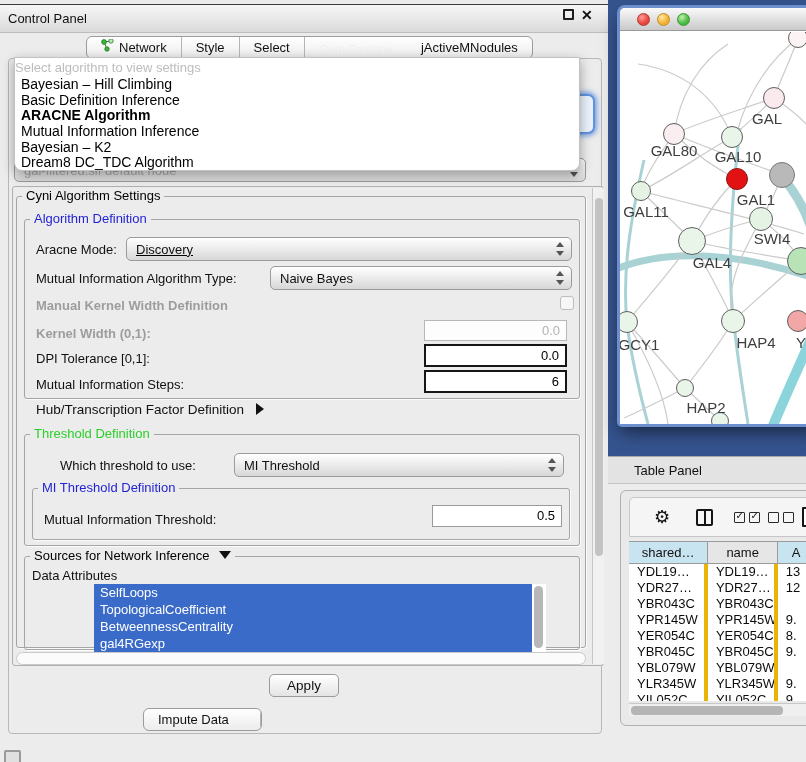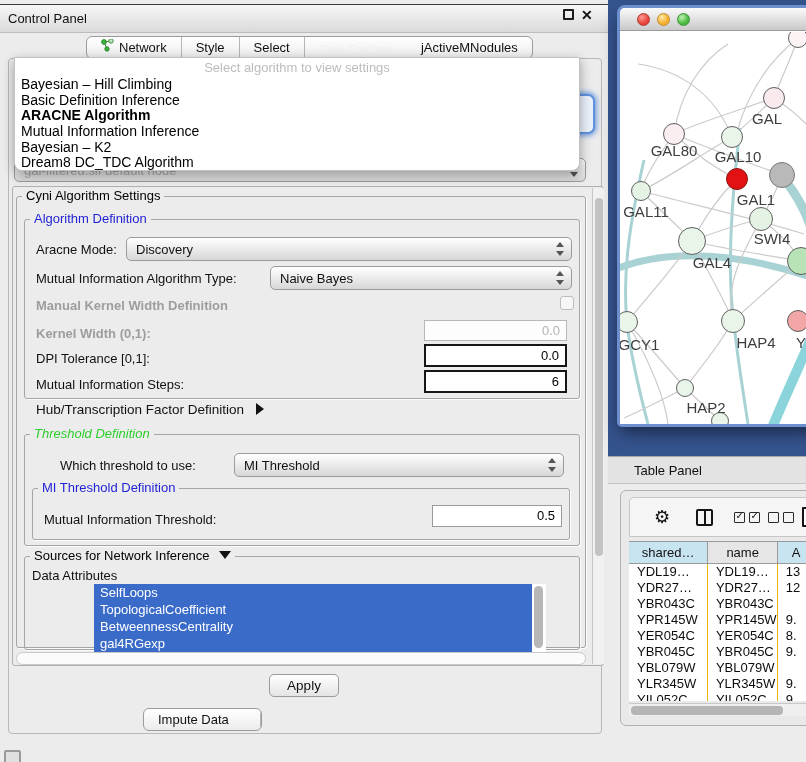--- a/index.html
+++ b/index.html
@@ -38,35 +38,35 @@
   .stepper i { position:absolute; left:0; width:0; height:0; border-left:4.5px solid transparent; border-right:4.5px solid transparent; }
   .stepper .up { top:0; border-bottom:5px solid #555; }
   .stepper .dn { bottom:0; border-top:5px solid #555; }
 
   .focus-stepper { position:absolute; left:571px; top:94px; width:24px; height:40px; border:2px solid #5f92dd;
     border-radius:7px; background:#eaf1fb; box-shadow:0 0 5px 2px rgba(90,140,220,.8); z-index:5; }
 
   
   .popup { position:absolute; left:14px; top:57px; width:566px; height:114px; background:#fff;
     border:1px solid #c2c2c2; border-radius:0 0 8px 8px; box-shadow:0 4px 12px rgba(0,0,0,.35); z-index:10; }
-  .popup .ph { height:19px; line-height:19px; text-align:center; color:#bcbcbc; font-size:13px; }
+  .popup .ph { height:19px; line-height:19px; color:#bcbcbc; font-size:13px; }
   .popup .item { height:15.7px; line-height:15.7px; padding-left:6px; font-size:14px; color:#000; white-space:nowrap; }
   .popup .item.bold { font-weight:700; }
 
   
   .scrollpane { position:absolute; left:12px; top:186px; width:592px; height:480px;
     border:1px solid #b0b0b0; border-radius:3px; background:#ececec; }
   .vscroll { position:absolute; left:592px; top:188px; width:12px; height:476px; background:#f1f1f1; border-left:1px solid #c6c6c6; }
   .vscroll .thumb { position:absolute; left:2px; top:10px; width:8px; height:358px; background:#c3c3c3; border-radius:4px; }
   .hscroll-track { position:absolute; left:16px; top:652px; width:570px; height:13px; border:1px solid #c9c9c9; border-radius:7px; background:#fbfbfb; }
 
   .groupbox { position:absolute; border:1px solid #a5a5a5; border-radius:3px; box-shadow:1px 1px 0 rgba(255,255,255,.8); }
   .grouplabel { position:absolute; background:#ececec; padding:0 4px; font-size:13px; line-height:14px; white-space:nowrap; z-index:2; }
   .grouplabel.blue { color:#2323d6; }
-  .grouplabel.green { color:#2bcf2b;font-style:italic; }
+  .grouplabel.green { color:#2bcf2b; }
 
   .lbl { position:absolute; font-size:13px; color:#111; white-space:nowrap; }
   .lbl.b { font-weight:400; }
   .lbl.dis { color:#9d9d9d; font-weight:700; }
 
   .tinput { position:absolute; background:#fff; font-size:13px; color:#000; text-align:right; padding:0 6px; }
   .tinput.focusborder { border:2px solid #161616; }
   .tinput.plain { border:1px solid #9a9a9a; }
   .tinput.dis { border:1px solid #b8b8b8; color:#b2b2b2; background:#fdfdfd; }
 
@@ -108,21 +108,21 @@
   .cols-icon:after { content:""; position:absolute; left:5.5px; top:0; width:2px; height:13px; background:#141414; }
   .checkpair { position:absolute; top:14px; display:flex; gap:4px; }
   .checkpair .bx { width:11px; height:11px; border:1.5px solid #2a2a2a; border-radius:1px; position:relative; }
   .checkpair.checked .bx:after { content:"✓"; position:absolute; left:0.5px; top:-3px; font-size:10px; color:#111; }
   .doc-icon { position:absolute; left:172px; top:9px; width:14px; height:20px; border:2px solid #141414; border-radius:1px; background:#fff; }
   .tp-table { position:absolute; left:8px; top:50px; width:186px; height:160px; background:#fff; overflow:hidden; border-top:1px solid #9a9a9a; }
   .thead { display:flex; height:22px; }
   .th { font-size:13px; color:#111; text-align:center; line-height:21px; border-right:1px solid #9a9a9a; border-bottom:1px solid #9a9a9a; overflow:hidden; white-space:nowrap; }
   .trows { position:absolute; left:0; top:22px; width:186px; height:138px; overflow:hidden; }
   .tr { display:flex; height:16px; }
-  .td { font-size:13px; color:#0c0c0c; line-height:16px; padding-left:8px; border-right:1px solid #eab308; white-space:nowrap; overflow:hidden; }
+  .td { font-size:13px; color:#0c0c0c; line-height:16px; padding-left:8px; border-right:4px solid #eab308; white-space:nowrap; overflow:hidden; }
   .tp-hscroll { position:absolute; left:8px; top:212px; width:186px; height:13px; background:#efefef; border-top:1px solid #c8c8c8; }
   .tp-hscroll .thumb { position:absolute; left:2px; top:2px; width:152px; height:9px; background:#b5b5b5; border-radius:4px; }
 
   .mini-icon { position:absolute; left:4px; top:750px; width:17px; height:14px; background:#e0e0e0; border:2px solid #9a9a9a; border-radius:2px; }
 </style>
 </head>
 <body>
 
 <div id="root">
 
@@ -188,21 +188,21 @@
     </div>
   <div class="hscroll-track"></div>
 
   <div class="groupbox" style="left:16px; top:196px; width:570px; height:452px;"></div>
   <div class="grouplabel" style="left:22px; top:189px;">Cyni Algorithm Settings</div>
 
   <div class="groupbox" style="left:24px; top:219px; width:556px; height:180px;"></div>
   <div class="grouplabel blue" style="left:30px; top:212px;">Algorithm Definition</div>
 
   <div class="lbl b" style="left:36px; top:242px;">Aracne Mode:</div>
-  <div class="combo" style="left:126px; top:237px; width:446px;">
+  <div class="combo" style="left:126px; top:237px; width:446px;text-decoration:underline;">
     <span class="ctext">Discovery</span>
     <span class="stepper">
         <i class="up"></i>
         <i class="dn"></i>
       </span>
   </div>
 
   <div class="lbl b" style="left:36px; top:271px;">Mutual Information Algorithm Type:</div>
   <div class="combo" style="left:270px; top:266px; width:302px;">
     <span class="ctext">Naive Bayes</span>

